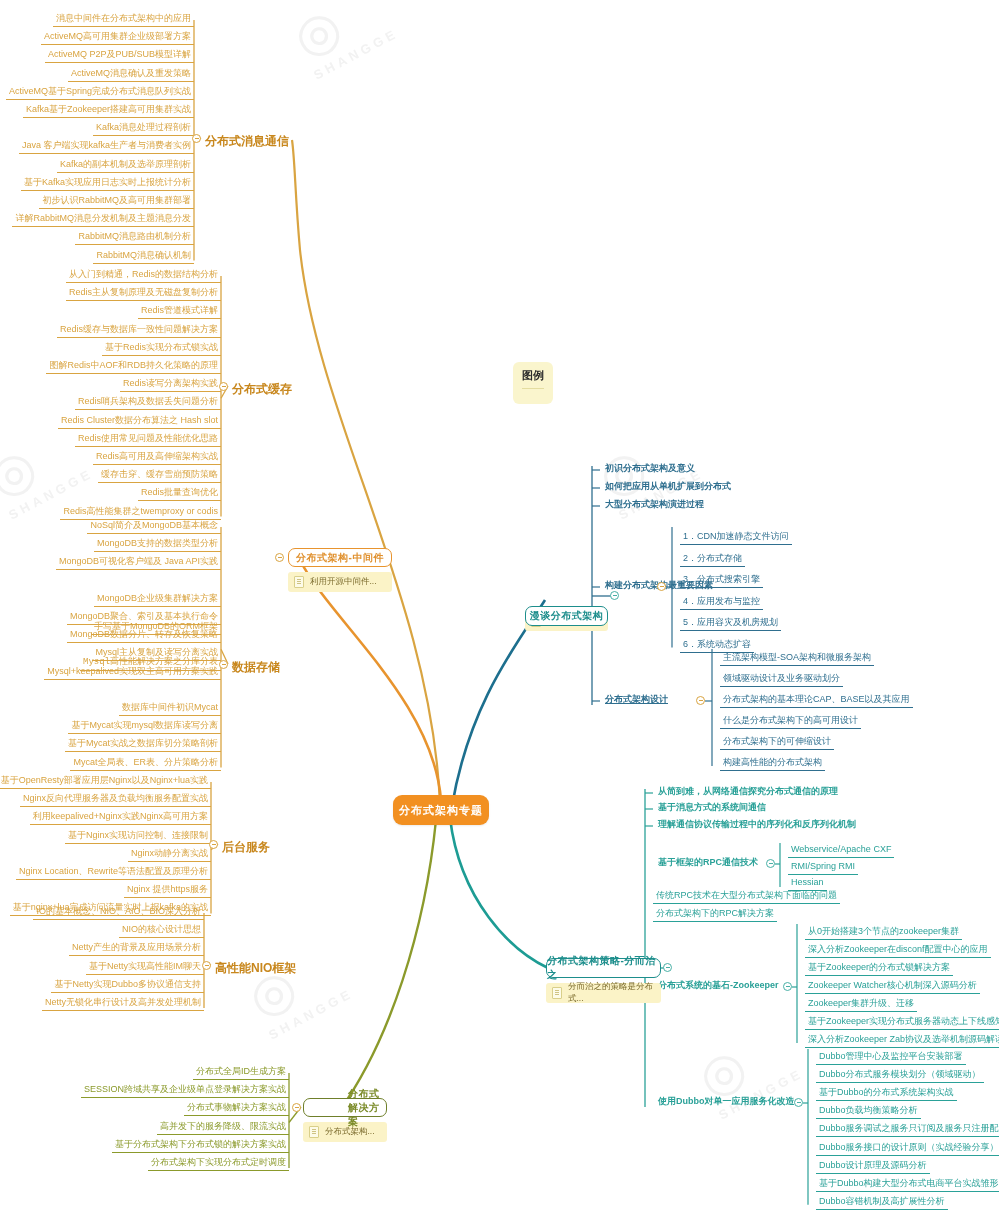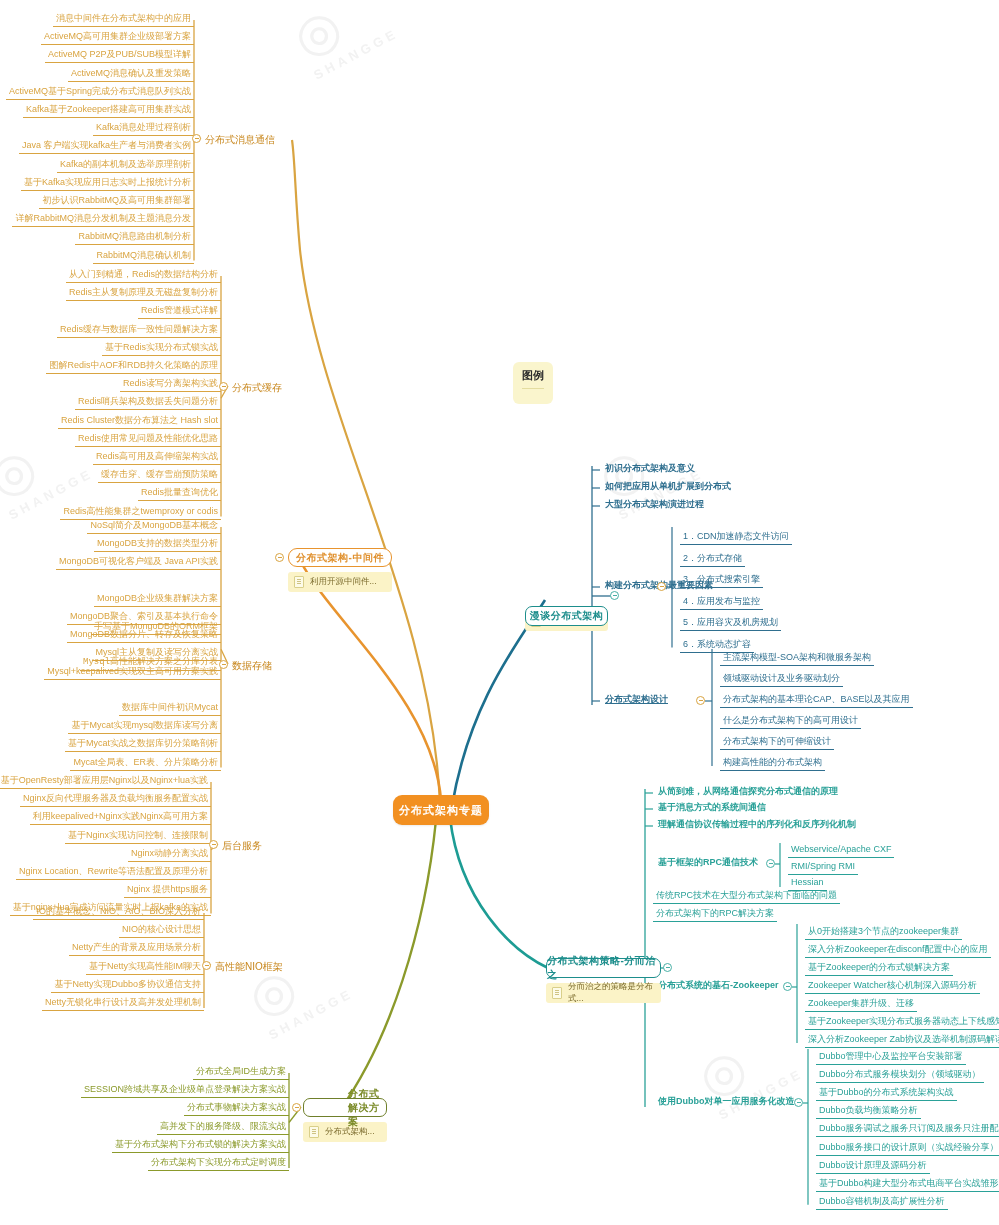--- a/index.html
+++ b/index.html
@@ -36,22 +36,22 @@
     font-size:9px;
     line-height:11px;
     white-space:nowrap;
     padding:0 3px 2px 3px;
     color:#d39b2a;
   }
   
   .branch{
     position:absolute;
     z-index:4;
-    font-size:10px;
-    font-weight:normal;
+    font-size:12px;
+    font-weight:bold;
     white-space:nowrap;
     color:#c8871d;
   }
   
   .tog{
     position:absolute;
     z-index:5;
     width:9px;height:9px;
     border-radius:50%;
     border:1px solid #d9a441;
@@ -190,21 +190,21 @@
     </svg>
 
   <div id="root-topic" style="left:393px;top:795px;width:96px;height:30px;">
     <span>分布式架构专题</span>
   </div>
 
   <div id="legend" style="left:513px;top:362px;width:40px;height:42px;">
     <div class="ltitle">图例</div>
   </div>
 
-  <div class="topic orange" style="left:288px;top:548px;width:104px;height:19px;border-radius:9px;">
+  <div class="topic orange" style="left:288px;top:548px;width:104px;height:19px;">
     <span>分布式架构-中间件</span>
   </div>
   <div class="note" style="left:288px;top:572px;width:104px;height:20px;">
     <span class="doc"></span>
     <span>利用开源中间件...</span>
   </div>
   <div class="tog" style="left:275px;top:553px;"></div>
 
   <div class="topic" style="left:303px;top:1098px;width:84px;height:19px;border:1.6px solid #6f7f2a;color:#7a8a27;padding-left:44px;">
     <span>分布式解决方案</span>

